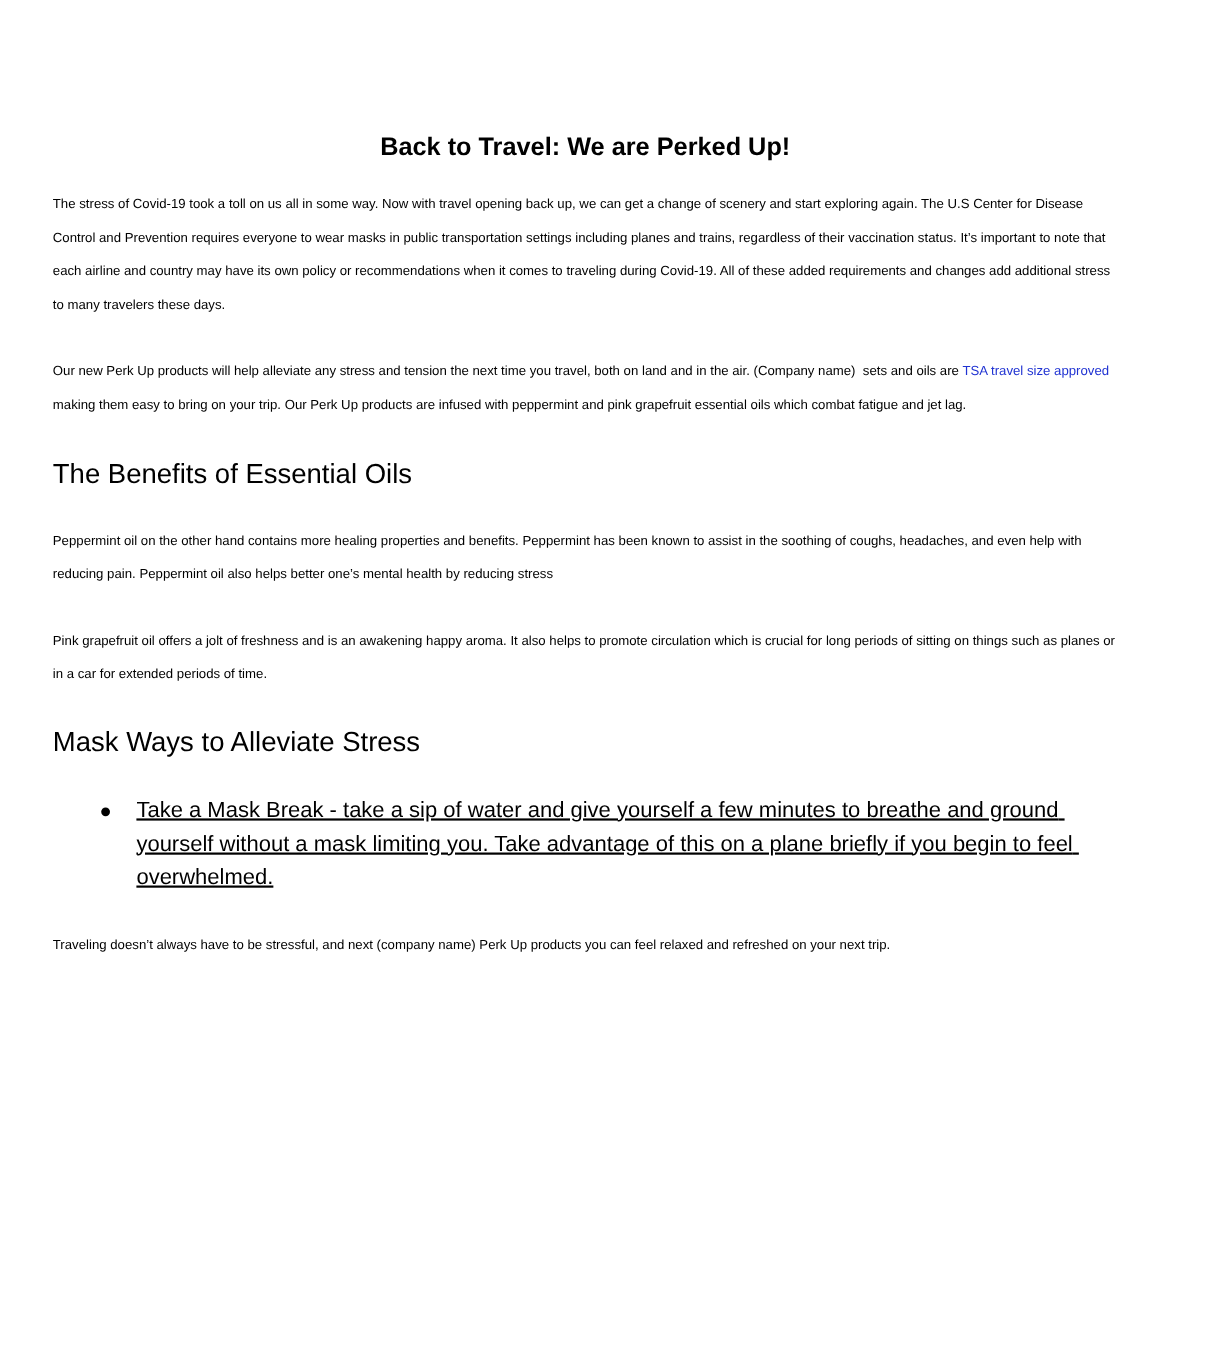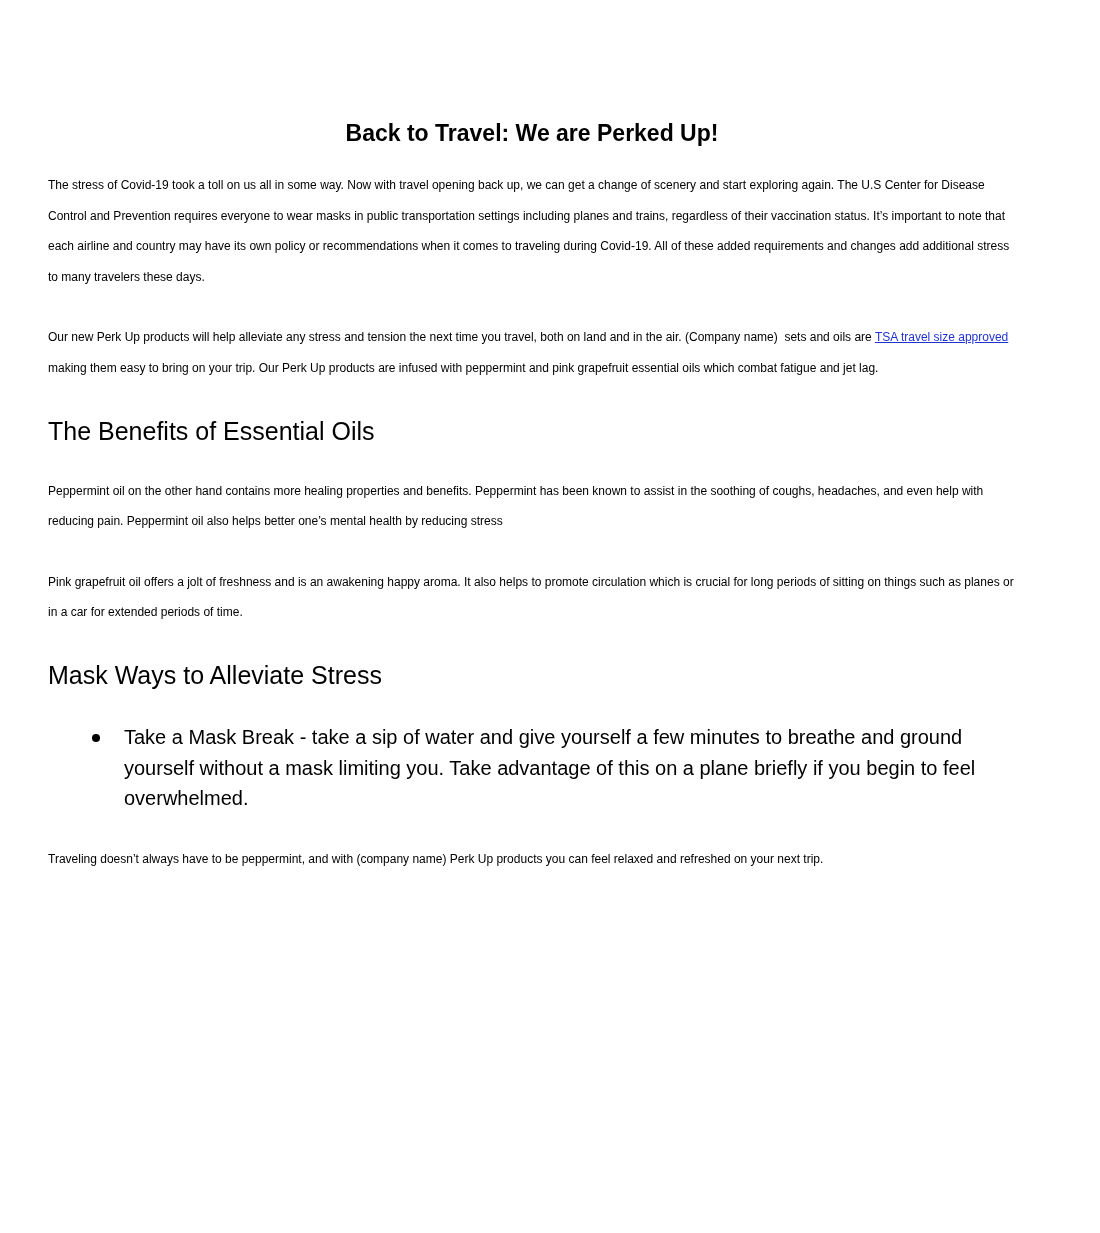--- a/index.html
+++ b/index.html
@@ -37,27 +37,27 @@
     white-space: pre-wrap;
   }
   h2.section-heading {
     font-size: 25px;
     font-weight: normal;
     line-height: 34px;
     margin: 30px 0 28px 0;
     white-space: pre-wrap;
   }
   a.doc-link {
-    text-decoration: underline;
     cursor: pointer;
   }
   ul.tips-list {
     list-style: none;
     margin: 30px 0 30px 0;
     padding: 0;
+    text-decoration: underline;
   }
   ul.tips-list li {
     position: relative;
     padding-left: 76px;
     margin: 0 0 28px 0;
     font-size: 20px;
     line-height: 30.6px;
     white-space: pre-wrap;
   }
   ul.tips-list li:last-child {
@@ -89,15 +89,15 @@
   <p class="para">Peppermint oil on the other hand contains more healing properties and benefits. Peppermint has been known to assist in the soothing of coughs, headaches, and even help with reducing pain. Peppermint oil also helps better one’s mental health by reducing stress</p>
 
   <p class="para">Pink grapefruit oil offers a jolt of freshness and is an awakening happy aroma. It also helps to promote circulation which is crucial for long periods of sitting on things such as planes or in a car for extended periods of time.</p>
 
   <h2 class="section-heading">Mask Ways to Alleviate Stress</h2>
 
   <ul class="tips-list">
     <li><span class="bullet-dot"></span><span>Take a Mask Break - take a sip of water and give yourself a few minutes to breathe and ground yourself without a mask limiting you. Take advantage of this on a plane briefly if you begin to feel overwhelmed.</span></li>
   </ul>
 
-  <p class="para">Traveling doesn’t always have to be peppermint, and with (company name) Perk Up products you can feel relaxed and refreshed on your next trip.</p>
+  <p class="para">Traveling doesn’t always have to be stressful, and next (company name) Perk Up products you can feel relaxed and refreshed on your next trip.</p>
 
 </div>
 
 </body></html>

